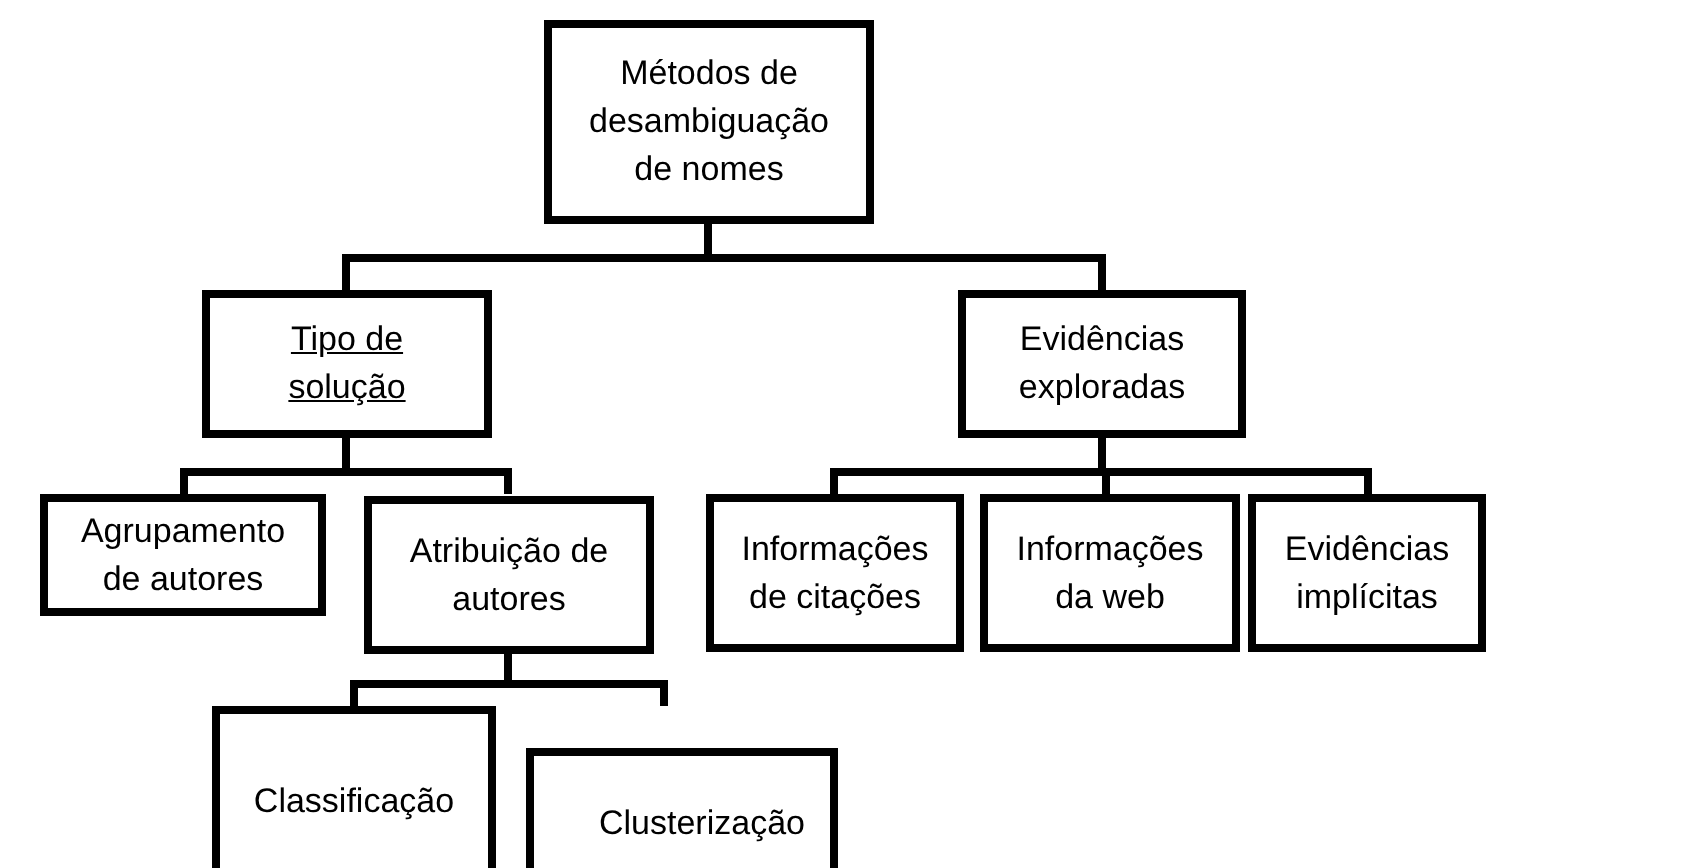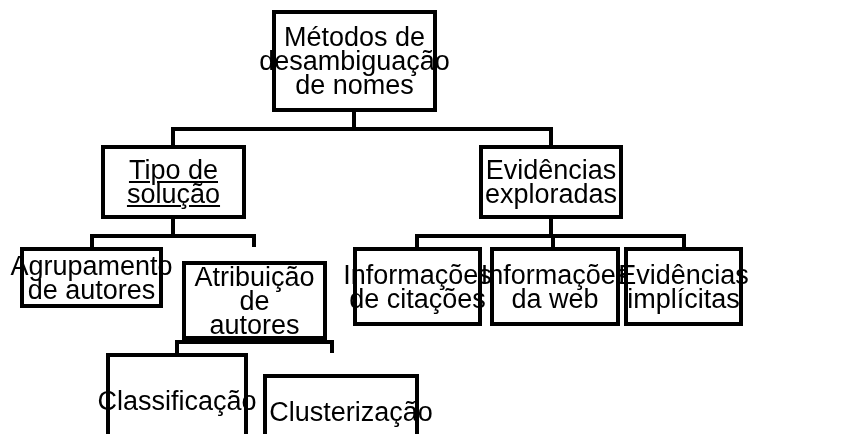--- a/index.html
+++ b/index.html
@@ -20,34 +20,34 @@
   .node{
     position:absolute;
     box-sizing:border-box;
     background:var(--bg);
     border:var(--line-w) solid var(--ink);
     display:flex;
     align-items:center;
     justify-content:center;
     text-align:center;
     white-space:pre-line;
-    font-size:27px;
+    font-size:17px;
     line-height:24px;
     color:var(--ink);
   }
   .edge{
     position:absolute;
     background:var(--ink);
   }
   
   #n-root        {left:272px; top:10px;  width:165px; height:102px;}
   #n-tipo        {left:101px; top:145px; width:145px; height:74px;text-decoration:underline;}
   #n-evid        {left:479px; top:145px; width:144px; height:74px;}
   #n-agrup       {left:20px;  top:247px; width:143px; height:61px;}
-  #n-atrib       {left:182px; top:261px; width:145px; height:79px;}
+  #n-atrib       {left:182px; top:248px; width:145px; height:79px;}
   #n-infocit     {left:353px; top:247px; width:129px; height:79px;}
   #n-infoweb     {left:490px; top:247px; width:130px; height:79px;}
   #n-evimp       {left:624px; top:247px; width:119px; height:79px;}
   #n-classif     {left:106px; top:353px; width:142px; height:96px;}
   #n-cluster     {left:263px; top:374px; width:156px; height:75px;padding-left:20px;}
   
   #e-root-down   {left:352px; top:112px; width:4px;   height:19px;}
   #e-lvl2-h      {left:171px; top:127px; width:382px; height:4px;}
   #e-tipo-up     {left:171px; top:127px; width:4px;   height:18px;}
   #e-evid-up     {left:549px; top:127px; width:4px;   height:18px;}

